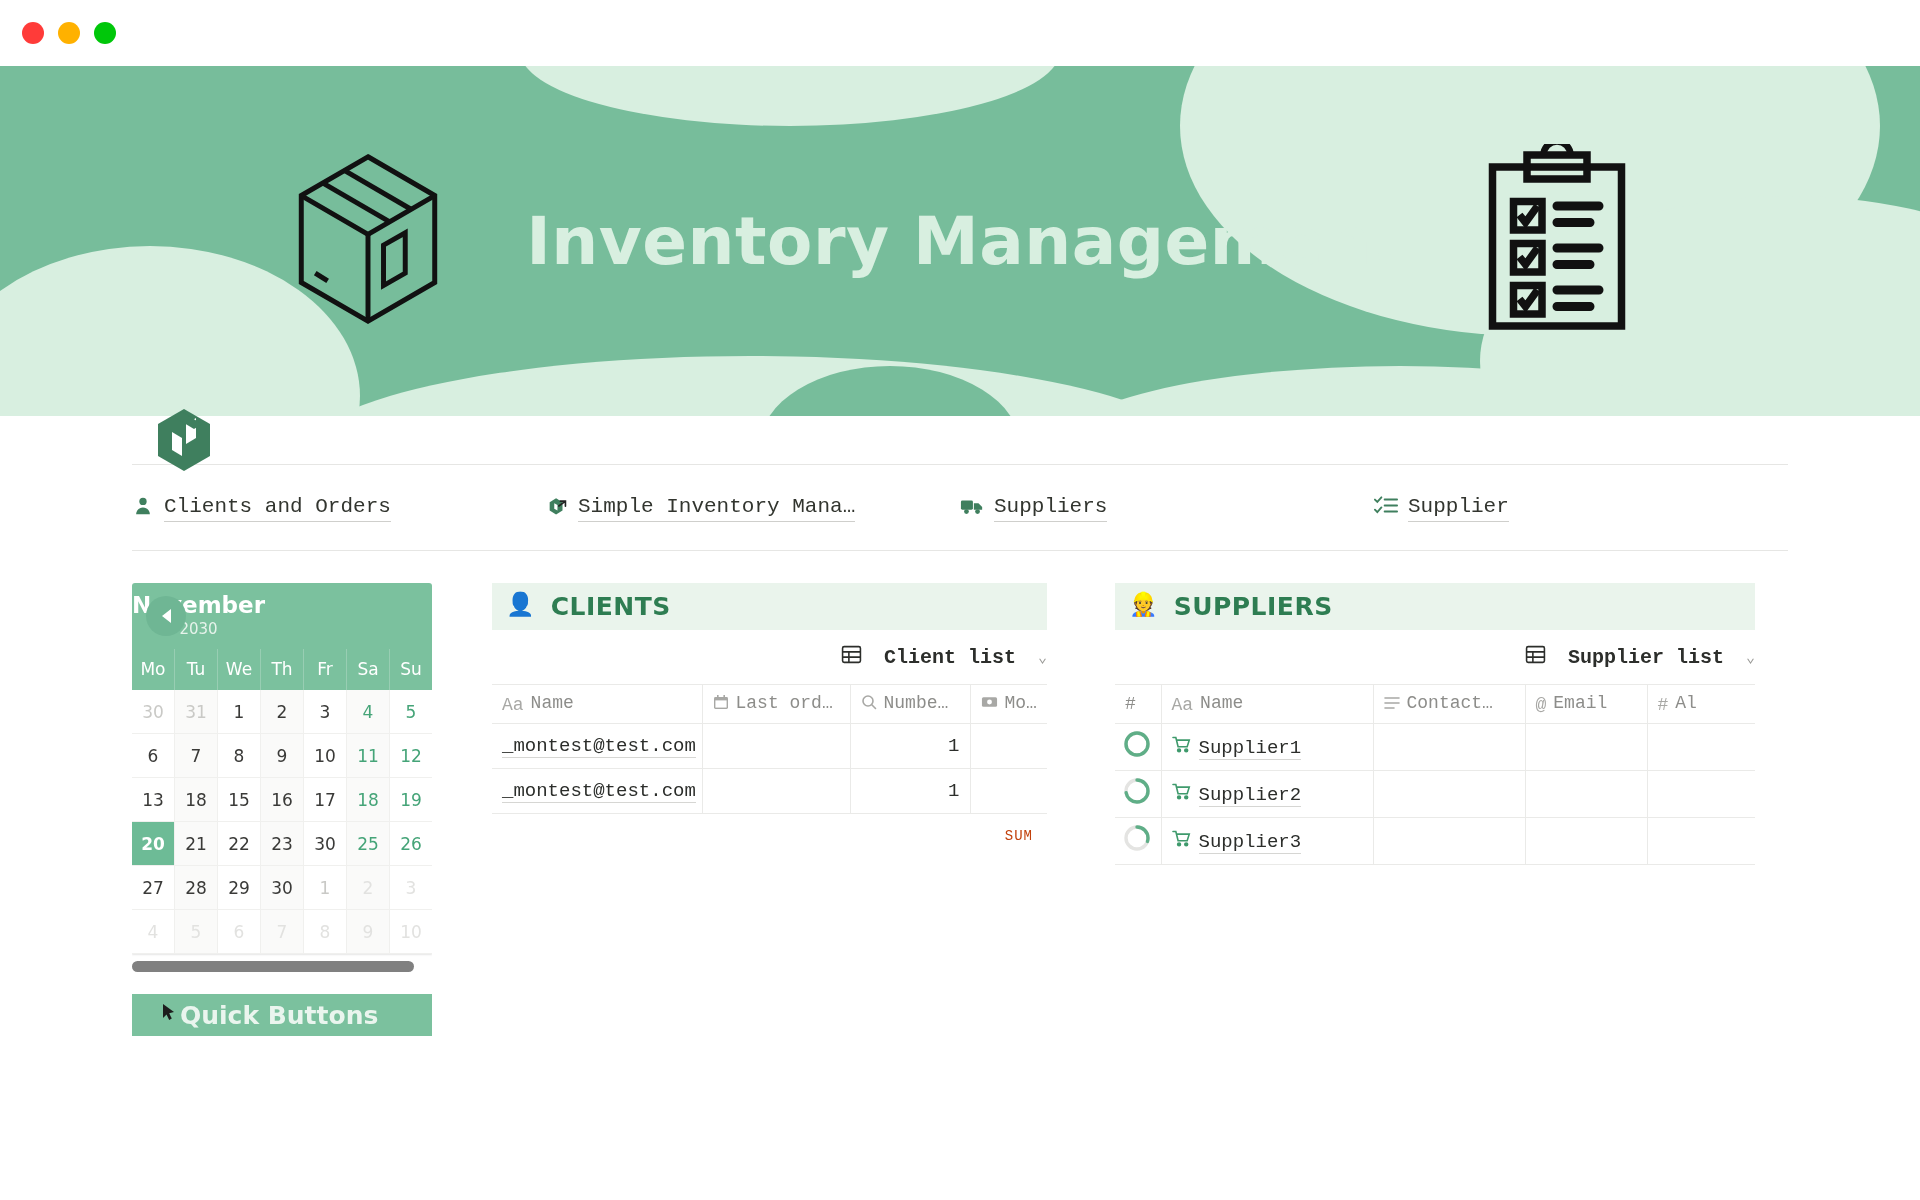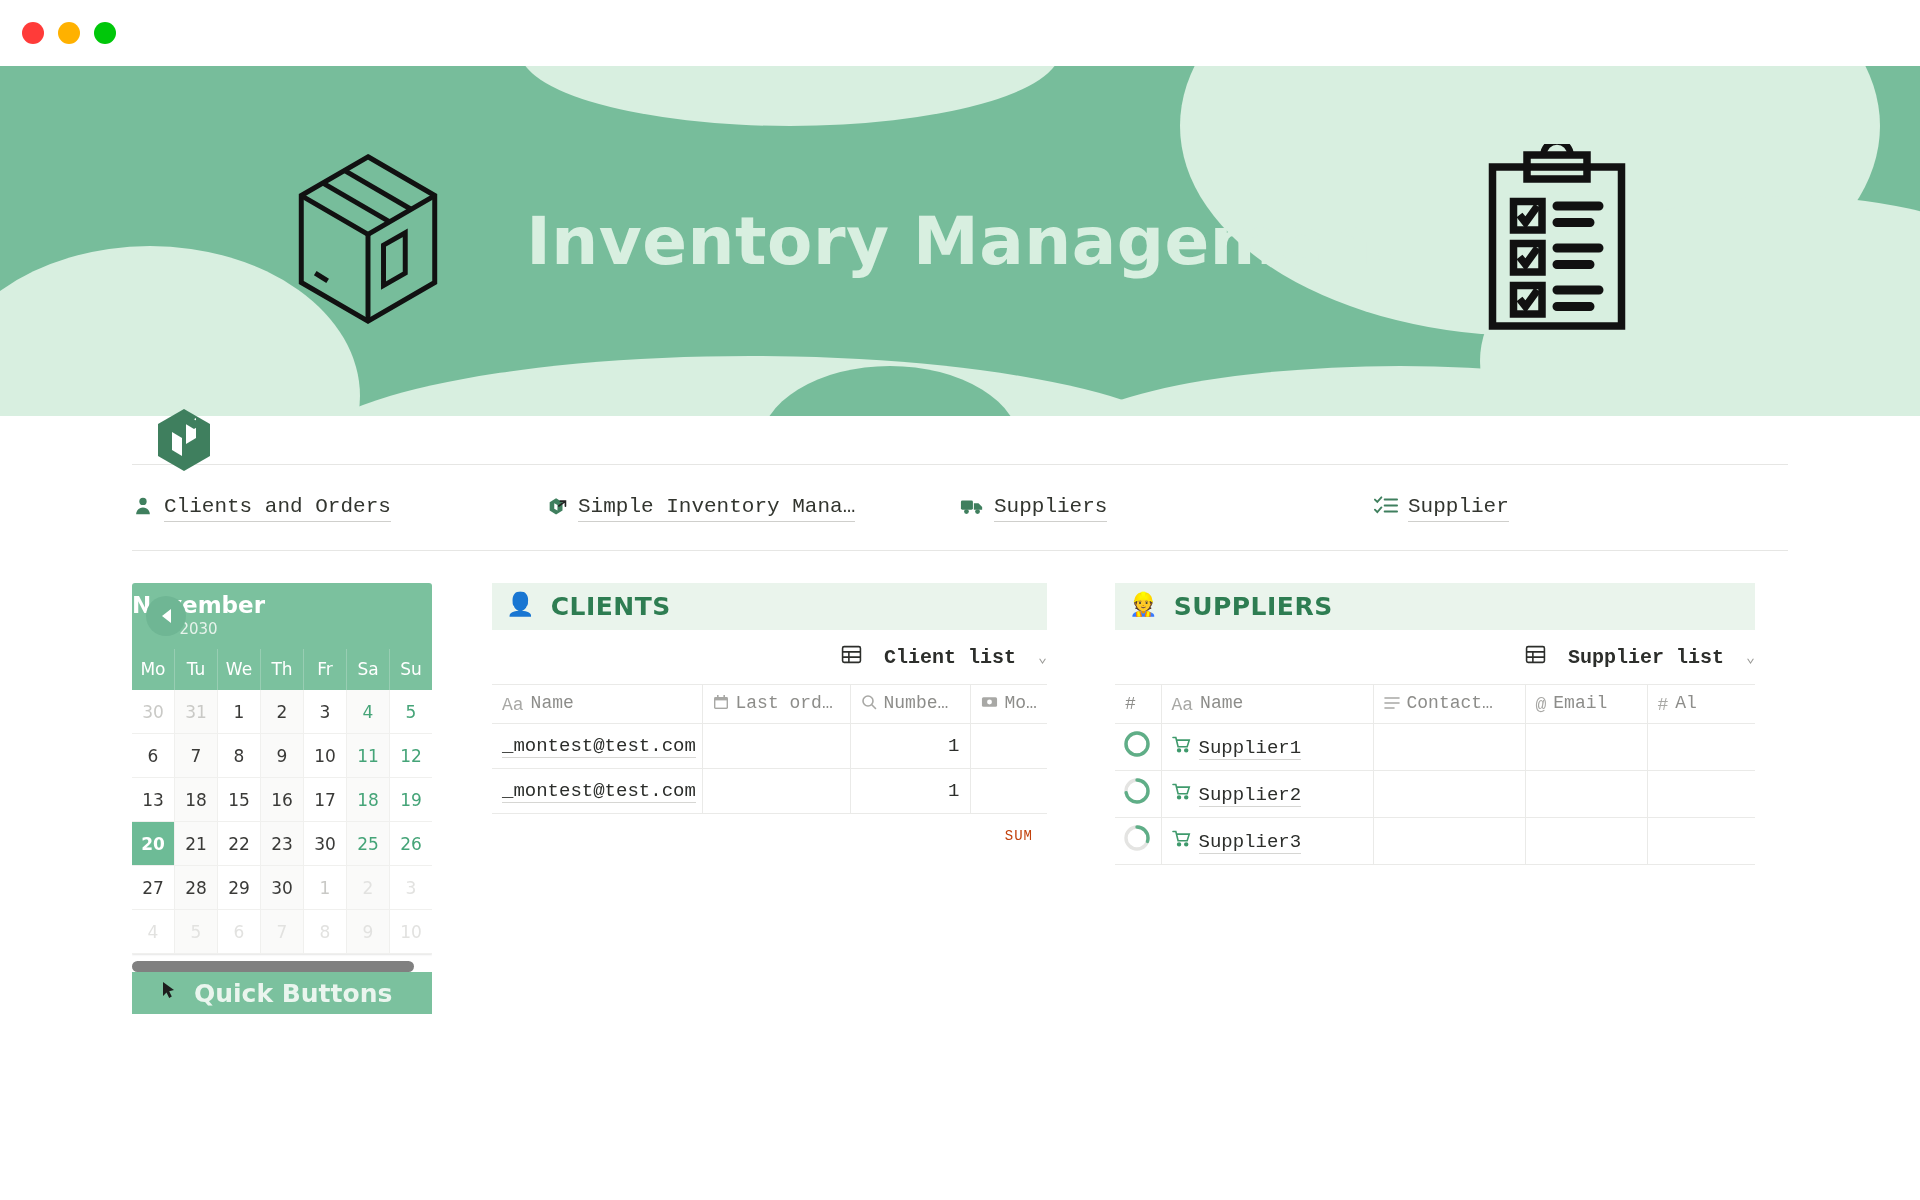--- a/index.html
+++ b/index.html
@@ -124,22 +124,22 @@
   .calweek > div:nth-child(even){ background:#FAFAF9; }
   .calweek .mut { color:#C9C9C6; }
   .calweek .we  { color:#45A478; }
   .calweek .sel { background:#6DBB96 !important; color:#fff; font-weight:700; }
   .calweek .dim { color:#E2E2E0; }
   .calscroll {
     width: 282px; height: 11px; border-radius: 6px;
     background: #808080; margin-top: 7px; margin-left: 0;
   }
   .quickbtn {
-    width: 300px; height: 42px; overflow:hidden;
-    background: #7BC19E; display:flex; align-items:center; gap:14px; padding-left: 24px;
+    margin-top: 22px; width: 300px; height: 42px; overflow:hidden;
+    background: #7BC19E; display:flex; align-items:center; padding-left: 24px;
   }
   .quickbtn .qlbl {
     font-family:"DejaVu Sans",sans-serif; font-size:25px; font-weight:700; color:#EAF5EE;
   }
 
   
   .sectionhdr {
     background:#EAF4EC; height:47px; display:flex; align-items:center;
     gap:16px; padding-left:14px;
   }

